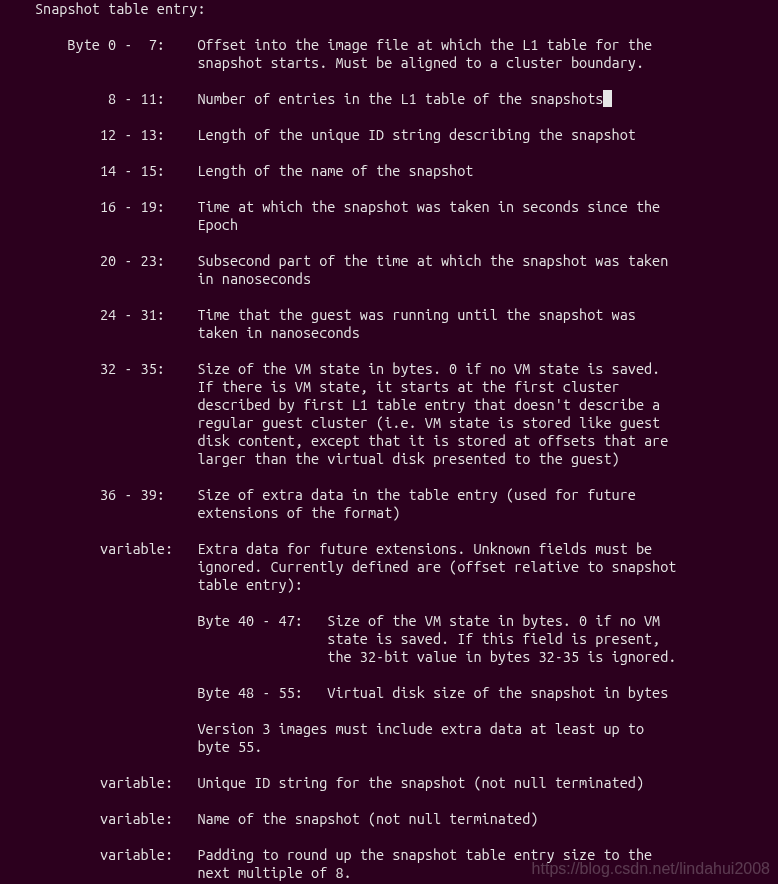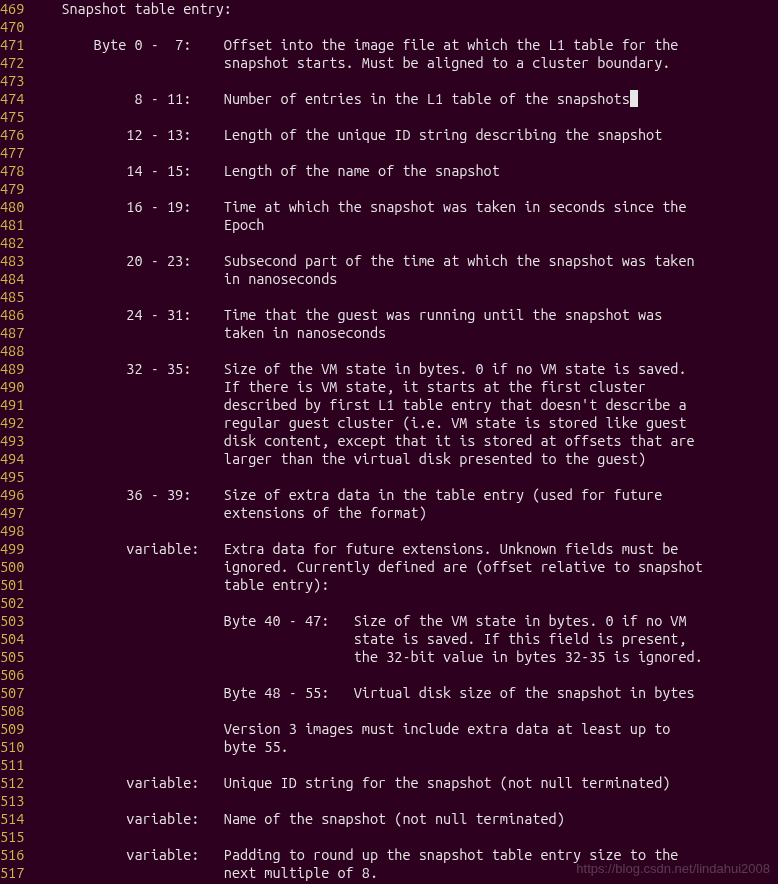--- a/index.html
+++ b/index.html
@@ -36,75 +36,25 @@
   }
   .cursor {
     background: #e6e6e6;
     color: #2c001e;
   }
   .watermark {
     position: absolute;
     bottom: 6px;
     right: 8px;
     color: rgba(230,230,230,0.25);
-    font-size: 13px;
+    font-size: 16px;
     font-family: sans-serif;
     pointer-events: none;
   }
 </style>
 </head>
 <body>
 
 <div class="editor">
-  <div class="gutter">469
-470
-471
-472
-473
-474
-475
-476
-477
-478
-479
-480
-481
-482
-483
-484
-485
-486
-487
-488
-489
-490
-491
-492
-493
-494
-495
-496
-497
-498
-499
-500
-501
-502
-503
-504
-505
-506
-507
-508
-509
-510
-511
-512
-513
-514
-515
-516
-517
-</div>
   <div class="code"><div class="line">Snapshot table entry:</div><div class="line"> </div><div class="line">    Byte 0 -  7:    Offset into the image file at which the L1 table for the</div><div class="line">                    snapshot starts. Must be aligned to a cluster boundary.</div><div class="line"> </div><div class="line">         8 - 11:    Number of entries in the L1 table of the snapshots<span class="cursor"> </span></div><div class="line"> </div><div class="line">        12 - 13:    Length of the unique ID string describing the snapshot</div><div class="line"> </div><div class="line">        14 - 15:    Length of the name of the snapshot</div><div class="line"> </div><div class="line">        16 - 19:    Time at which the snapshot was taken in seconds since the</div><div class="line">                    Epoch</div><div class="line"> </div><div class="line">        20 - 23:    Subsecond part of the time at which the snapshot was taken</div><div class="line">                    in nanoseconds</div><div class="line"> </div><div class="line">        24 - 31:    Time that the guest was running until the snapshot was</div><div class="line">                    taken in nanoseconds</div><div class="line"> </div><div class="line">        32 - 35:    Size of the VM state in bytes. 0 if no VM state is saved.</div><div class="line">                    If there is VM state, it starts at the first cluster</div><div class="line">                    described by first L1 table entry that doesn't describe a</div><div class="line">                    regular guest cluster (i.e. VM state is stored like guest</div><div class="line">                    disk content, except that it is stored at offsets that are</div><div class="line">                    larger than the virtual disk presented to the guest)</div><div class="line"> </div><div class="line">        36 - 39:    Size of extra data in the table entry (used for future</div><div class="line">                    extensions of the format)</div><div class="line"> </div><div class="line">        variable:   Extra data for future extensions. Unknown fields must be</div><div class="line">                    ignored. Currently defined are (offset relative to snapshot</div><div class="line">                    table entry):</div><div class="line"> </div><div class="line">                    Byte 40 - 47:   Size of the VM state in bytes. 0 if no VM</div><div class="line">                                    state is saved. If this field is present,</div><div class="line">                                    the 32-bit value in bytes 32-35 is ignored.</div><div class="line"> </div><div class="line">                    Byte 48 - 55:   Virtual disk size of the snapshot in bytes</div><div class="line"> </div><div class="line">                    Version 3 images must include extra data at least up to</div><div class="line">                    byte 55.</div><div class="line"> </div><div class="line">        variable:   Unique ID string for the snapshot (not null terminated)</div><div class="line"> </div><div class="line">        variable:   Name of the snapshot (not null terminated)</div><div class="line"> </div><div class="line">        variable:   Padding to round up the snapshot table entry size to the</div><div class="line">                    next multiple of 8.</div></div>
 </div>
 
 <div class="watermark">https://blog.csdn.net/lindahui2008</div>
 
 </body></html>

